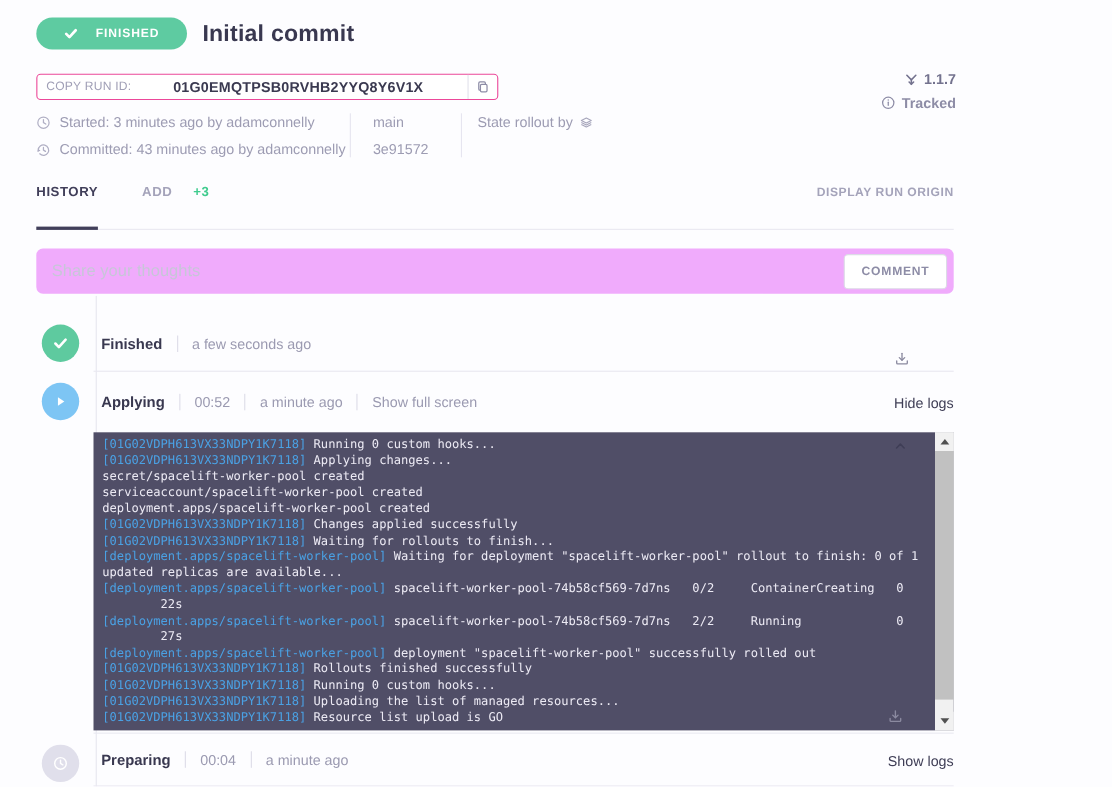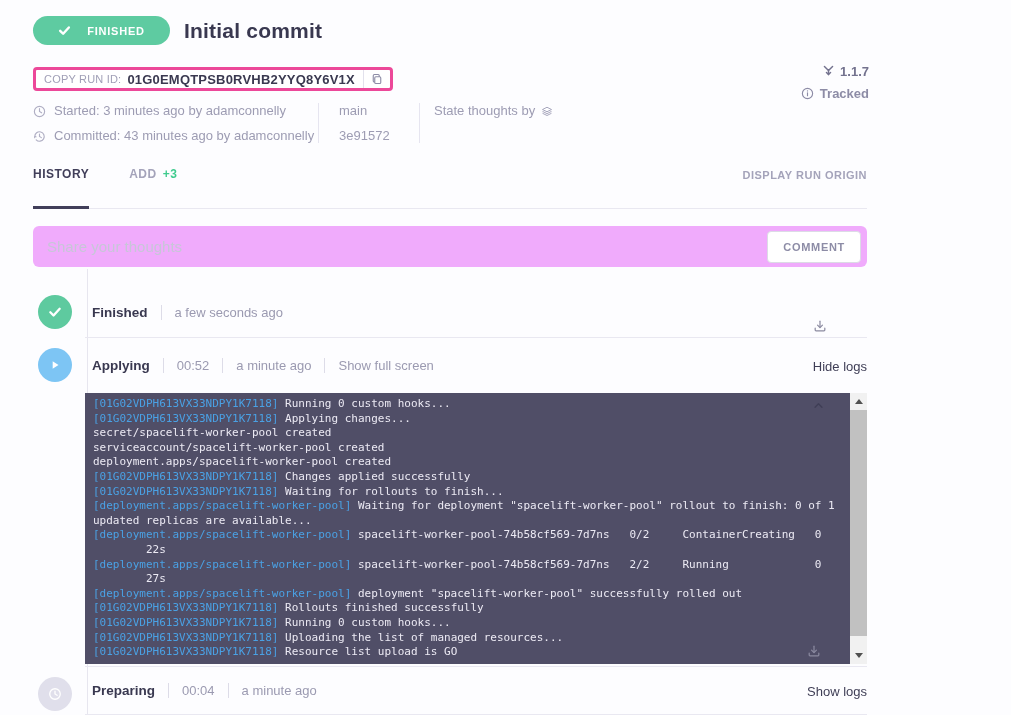--- a/index.html
+++ b/index.html
@@ -8,26 +8,26 @@
   .page { width:893px; height:715px; display:flex; flex-direction:column; padding:16px 26px 0 33px; }
 
   
   .badge-row { display:flex; align-items:center; gap:14px; }
   .status-badge { background:#5ecba1; color:#fff; width:137px; height:29px; border-radius:15px;
     display:flex; align-items:center; justify-content:center; gap:16px; font-size:11px; font-weight:bold; letter-spacing:.8px; }
   .status-badge svg { width:13px; height:13px; }
   .page-title { font-size:21px; font-weight:bold; color:#393850; letter-spacing:.2px; }
 
   .header-right { position:absolute; top:64px; right:24px; display:flex; flex-direction:column; align-items:flex-end; gap:7px; }
-  .version { display:flex; align-items:flex-start; gap:5px; font-size:13px; font-weight:bold; color:#73728e; }
+  .version { display:flex; align-items:flex-end; gap:5px; font-size:13px; font-weight:bold; color:#73728e; }
   .tracked { display:flex; align-items:center; gap:6px; font-size:13px; font-weight:bold; color:#8d8ca6; }
   .version svg, .tracked svg { width:13px; height:13px; }
 
   .runid-row { margin-top:22px; }
-  .runid-box { display:inline-flex; align-items:center; border:3px solid #ec4899; border-radius:4px; height:24px; background:#fff; }
+  .runid-box { display:inline-flex; align-items:center; border:1px solid #ec4899; border-radius:4px; height:24px; background:#fff;gap:32px; }
   .runid-label { color:#a09fb6; font-size:11px; margin:0 6px 0 8px; letter-spacing:.2px; }
   .runid-value { color:#3a3950; font-size:13px; font-weight:bold; letter-spacing:.2px; }
   .copy-btn { border-left:1px solid #e2e1ec; margin-left:8px; height:100%; display:flex; align-items:center; padding:0 7px; cursor:pointer; color:#8d8ca6; background:none; border-top:0;border-right:0;border-bottom:0; }
   .copy-btn svg { width:12px; height:12px; }
 
   .meta-row { margin-top:12px; display:flex; font-size:13px; color:#9d9cb3; }
   .meta-col { display:flex; flex-direction:column; gap:10px; }
   .meta-col.first { width:285px; }
   .meta-item { display:flex; align-items:flex-end; gap:8px; }
   .meta-item svg { width:13px; height:13px; color:#b0afc4; flex:none; }
@@ -35,21 +35,21 @@
   .branch-col { padding:0 20px; width:100px; }
   .state-col { padding-left:14px; align-items:flex-start; }
   .state-item { display:flex; align-items:center; gap:6px; }
   .state-item svg { width:12px; height:12px; color:#a6a5bb; }
 
   
   .tabs-row { margin-top:24px; display:flex; align-items:flex-start; border-bottom:1px solid #e9e8f1; height:44px; }
   .tab { font-size:12px; font-weight:bold; letter-spacing:.5px; cursor:pointer; position:relative; height:100%; }
   .tab-history { color:#413f5a; margin-right:40px; }
   .tab-history::after { content:""; position:absolute; left:0; right:0; bottom:-1px; height:3px; background:#413f5a; }
-  .tab-add { color:#a4a3ba; display:flex; gap:6px; }
+  .tab-add { color:#a4a3ba; display:flex; gap:19px; }
   .tab-add .plus { color:#3fcb8e; }
   .display-run-origin { margin-left:auto; font-size:11px; font-weight:bold; letter-spacing:.5px; color:#a4a3ba; cursor:pointer; padding-top:2px; }
 
   
   .comment-row { margin-top:17px; background:#f0abfc; border-radius:6px; height:42px; display:flex; align-items:center; padding:0 6px 0 14px; }
   .comment-input { flex:1; border:none; background:transparent; outline:none; font-size:15px; color:#3a3950; font-family:"Liberation Sans",sans-serif; }
   .comment-input::placeholder { color:#c7c6d8; }
   .comment-btn { margin-left:10px; background:#fff; border:1px solid #dcdbe6; border-radius:4px; color:#8d8ca6;
     font-size:11px; font-weight:bold; letter-spacing:.7px; padding:9px 15px; cursor:pointer; font-family:"Liberation Sans",sans-serif; }
 
@@ -160,21 +160,21 @@
       </div>
     </div>
     <div class="vdiv"></div>
     <div class="meta-col branch-col">
       <span>main</span>
       <span>3e91572</span>
     </div>
     <div class="vdiv"></div>
     <div class="meta-col state-col">
       <div class="state-item">
-        <span>State thoughts by</span>
+        <span>State rollout by</span>
         <svg viewBox="0 0 16 16" fill="none" stroke="currentColor" stroke-width="1.3" stroke-linejoin="round">
             <path d="M2 6l6-3 6 3-6 3z"></path>
             <path d="M2 8.5l6 3 6-3"></path>
             <path d="M2 11l6 3 6-3"></path>
           </svg>
       </div>
     </div>
   </div>
 
   <div class="tabs-row">

